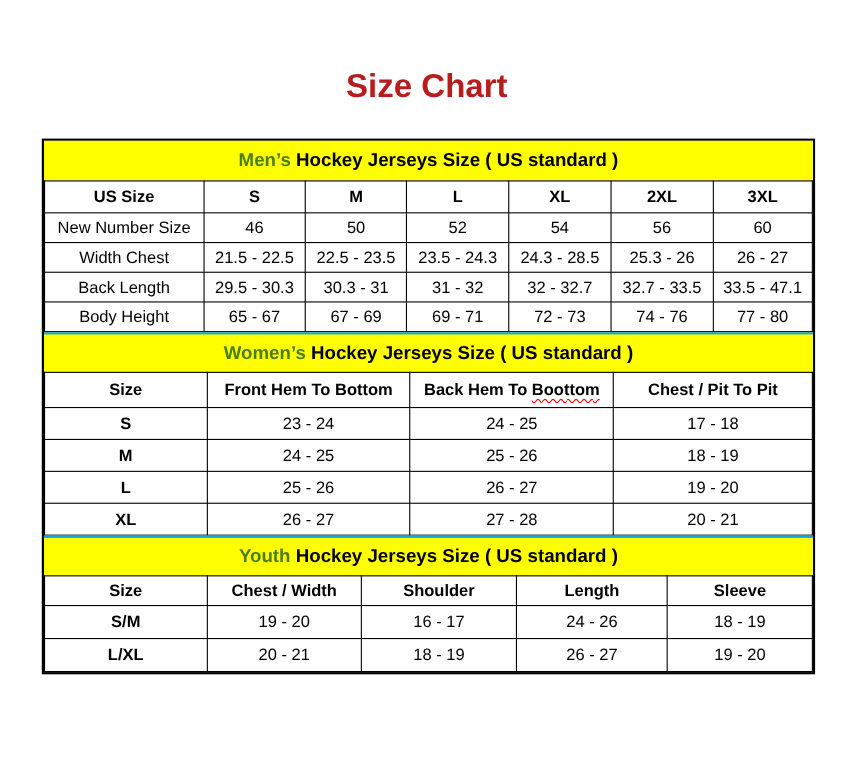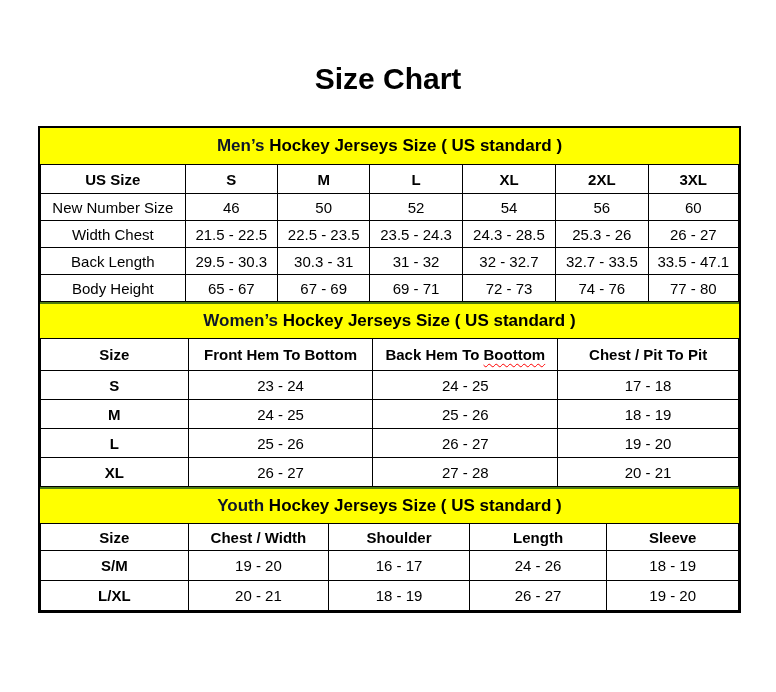--- a/index.html
+++ b/index.html
@@ -12,43 +12,43 @@
     height: 692px;
     font-family: "Liberation Sans", sans-serif;
     color: #000000;
     overflow: hidden;
   }
   .doc-title {
     margin-top: 62px;
     text-align: center;
     font-size: 30px;
     font-weight: 700;
-    color: #000000;
+    color: #b91c1c;
   }
   .chart {
     width: 699px;
     margin: 30px 0 0 38px;
     border: 2px solid #000000;
     box-sizing: content-box;
   }
   .band {
     background: #ffff00;
     height: 36px;
     box-sizing: border-box;
     display: flex;
     align-items: center;
     justify-content: center;
     font-weight: 700;
     font-size: 17px;
     white-space: pre;
   }
   .section + .section .band {
-    border-top: 2px solid #4d7c0f;
-  }
-  .band-red { color: #0f172a; }
+    border-top: 2px solid #0ea5e9;
+  }
+  .band-red { color: #4d7c0f; }
   table {
     border-collapse: collapse;
     table-layout: fixed;
     width: 100%;
   }
   th, td {
     border: 1px solid #000000;
     text-align: center;
     vertical-align: middle;
     padding: 0 2px;

